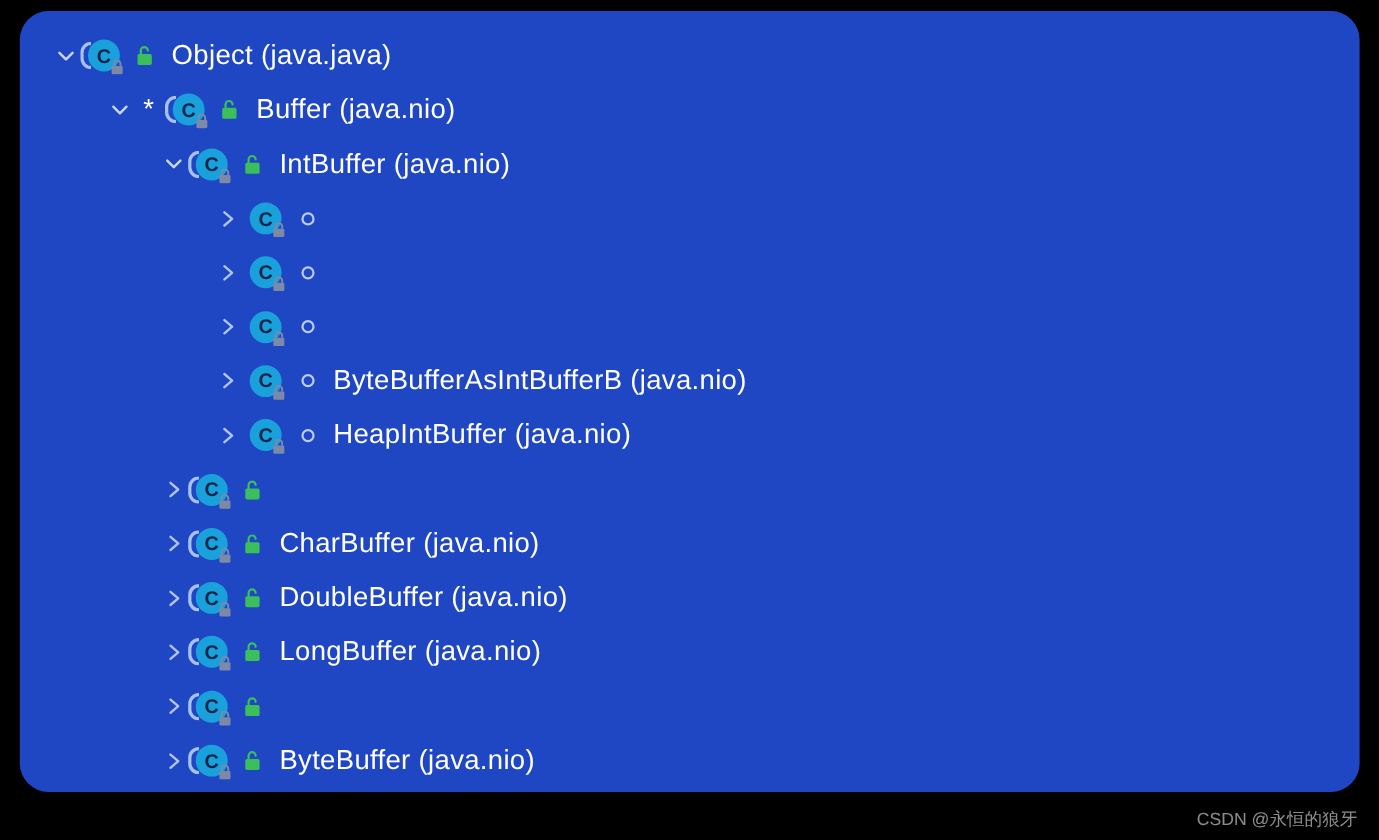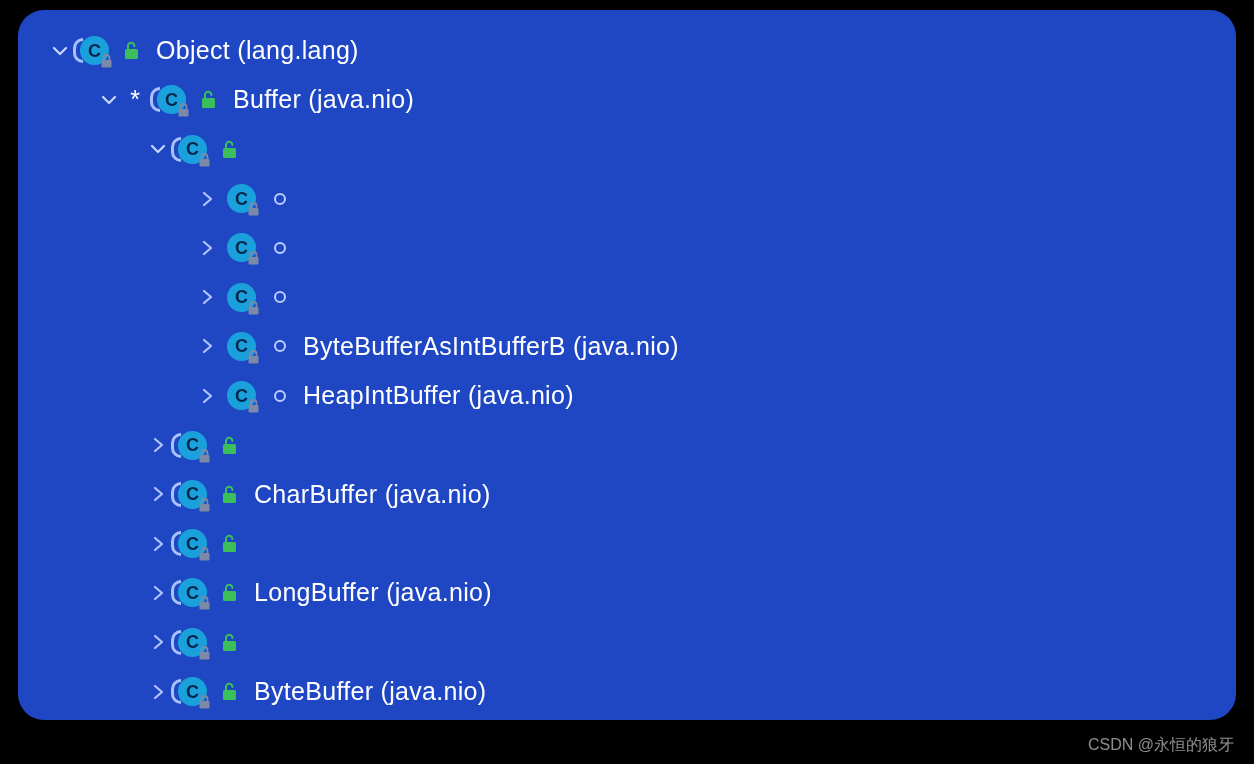--- a/index.html
+++ b/index.html
@@ -144,21 +144,21 @@
             <path d="M3.5 6 V4 a3 3 0 0 1 6 0 V6" stroke="#7c8aa8" stroke-width="1.8" fill="none"></path>
           </svg>
       </span>
     </span>
     <span class="mod-icon mod-unlock">
       <svg width="17" height="19" viewBox="0 0 17 19">
           <rect x="2" y="8" width="13" height="10" rx="1.5" fill="#3bbf5a"></rect>
           <path d="M5 8 V5 a3.2 3.2 0 0 1 6.4 0" stroke="#3bbf5a" stroke-width="2" fill="none" stroke-linecap="round"></path>
         </svg>
     </span>
-    <span class="label"><span>Object</span> <span>(lang.lang)</span></span>
+    <span class="label"><span>Object</span> <span>(java.java)</span></span>
   </div>
 
   <div class="tree-row">
     <span class="indent"></span>
     <span class="arrow">
       <svg width="16" height="16" viewBox="0 0 16 16">
           <path d="M2 5 L8 11 L14 5" stroke="#c9d6ff" stroke-width="2.2" fill="none" stroke-linecap="round" stroke-linejoin="round"></path>
         </svg>
     </span>
     <span class="star">*</span>
@@ -198,20 +198,21 @@
             <path d="M3.5 6 V4 a3 3 0 0 1 6 0 V6" stroke="#7c8aa8" stroke-width="1.8" fill="none"></path>
           </svg>
       </span>
     </span>
     <span class="mod-icon mod-unlock">
       <svg width="17" height="19" viewBox="0 0 17 19">
           <rect x="2" y="8" width="13" height="10" rx="1.5" fill="#3bbf5a"></rect>
           <path d="M5 8 V5 a3.2 3.2 0 0 1 6.4 0" stroke="#3bbf5a" stroke-width="2" fill="none" stroke-linecap="round"></path>
         </svg>
     </span>
+    <span class="label"><span>IntBuffer</span> <span>(java.nio)</span></span>
   </div>
 
   <div class="tree-row">
     <span class="indent"></span>
       <span class="indent"></span>
       <span class="indent"></span>
     <span class="arrow">
       <svg width="14" height="16" viewBox="0 0 14 16">
           <path d="M4 2 L11 8 L4 14" stroke="#b0c4ff" stroke-width="2.2" fill="none" stroke-linecap="round" stroke-linejoin="round"></path>
         </svg>
@@ -394,20 +395,21 @@
             <path d="M3.5 6 V4 a3 3 0 0 1 6 0 V6" stroke="#7c8aa8" stroke-width="1.8" fill="none"></path>
           </svg>
       </span>
     </span>
     <span class="mod-icon mod-unlock">
       <svg width="17" height="19" viewBox="0 0 17 19">
           <rect x="2" y="8" width="13" height="10" rx="1.5" fill="#3bbf5a"></rect>
           <path d="M5 8 V5 a3.2 3.2 0 0 1 6.4 0" stroke="#3bbf5a" stroke-width="2" fill="none" stroke-linecap="round"></path>
         </svg>
     </span>
+    <span class="label"><span>DoubleBuffer</span> <span>(java.nio)</span></span>
   </div>
 
   <div class="tree-row">
     <span class="indent"></span>
       <span class="indent"></span>
     <span class="arrow">
       <svg width="14" height="16" viewBox="0 0 14 16">
           <path d="M4 2 L11 8 L4 14" stroke="#b0c4ff" stroke-width="2.2" fill="none" stroke-linecap="round" stroke-linejoin="round"></path>
         </svg>
     </span>

